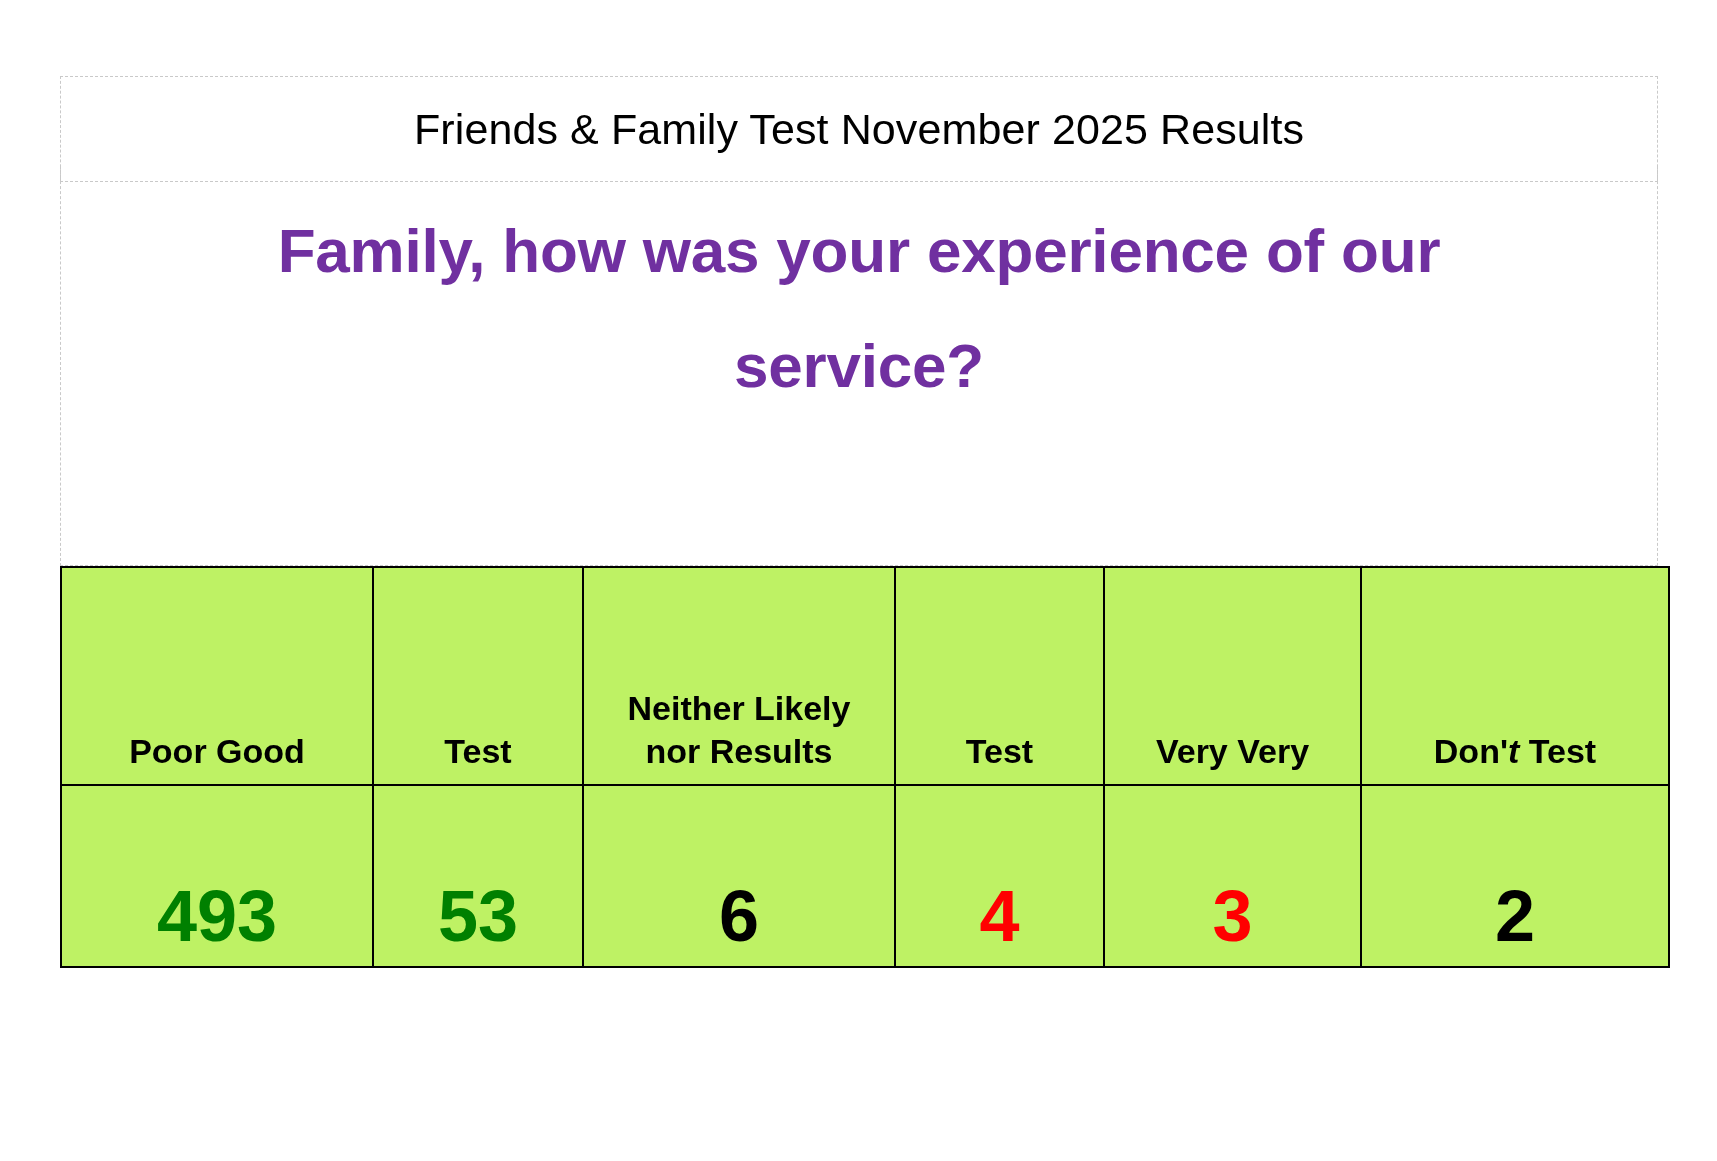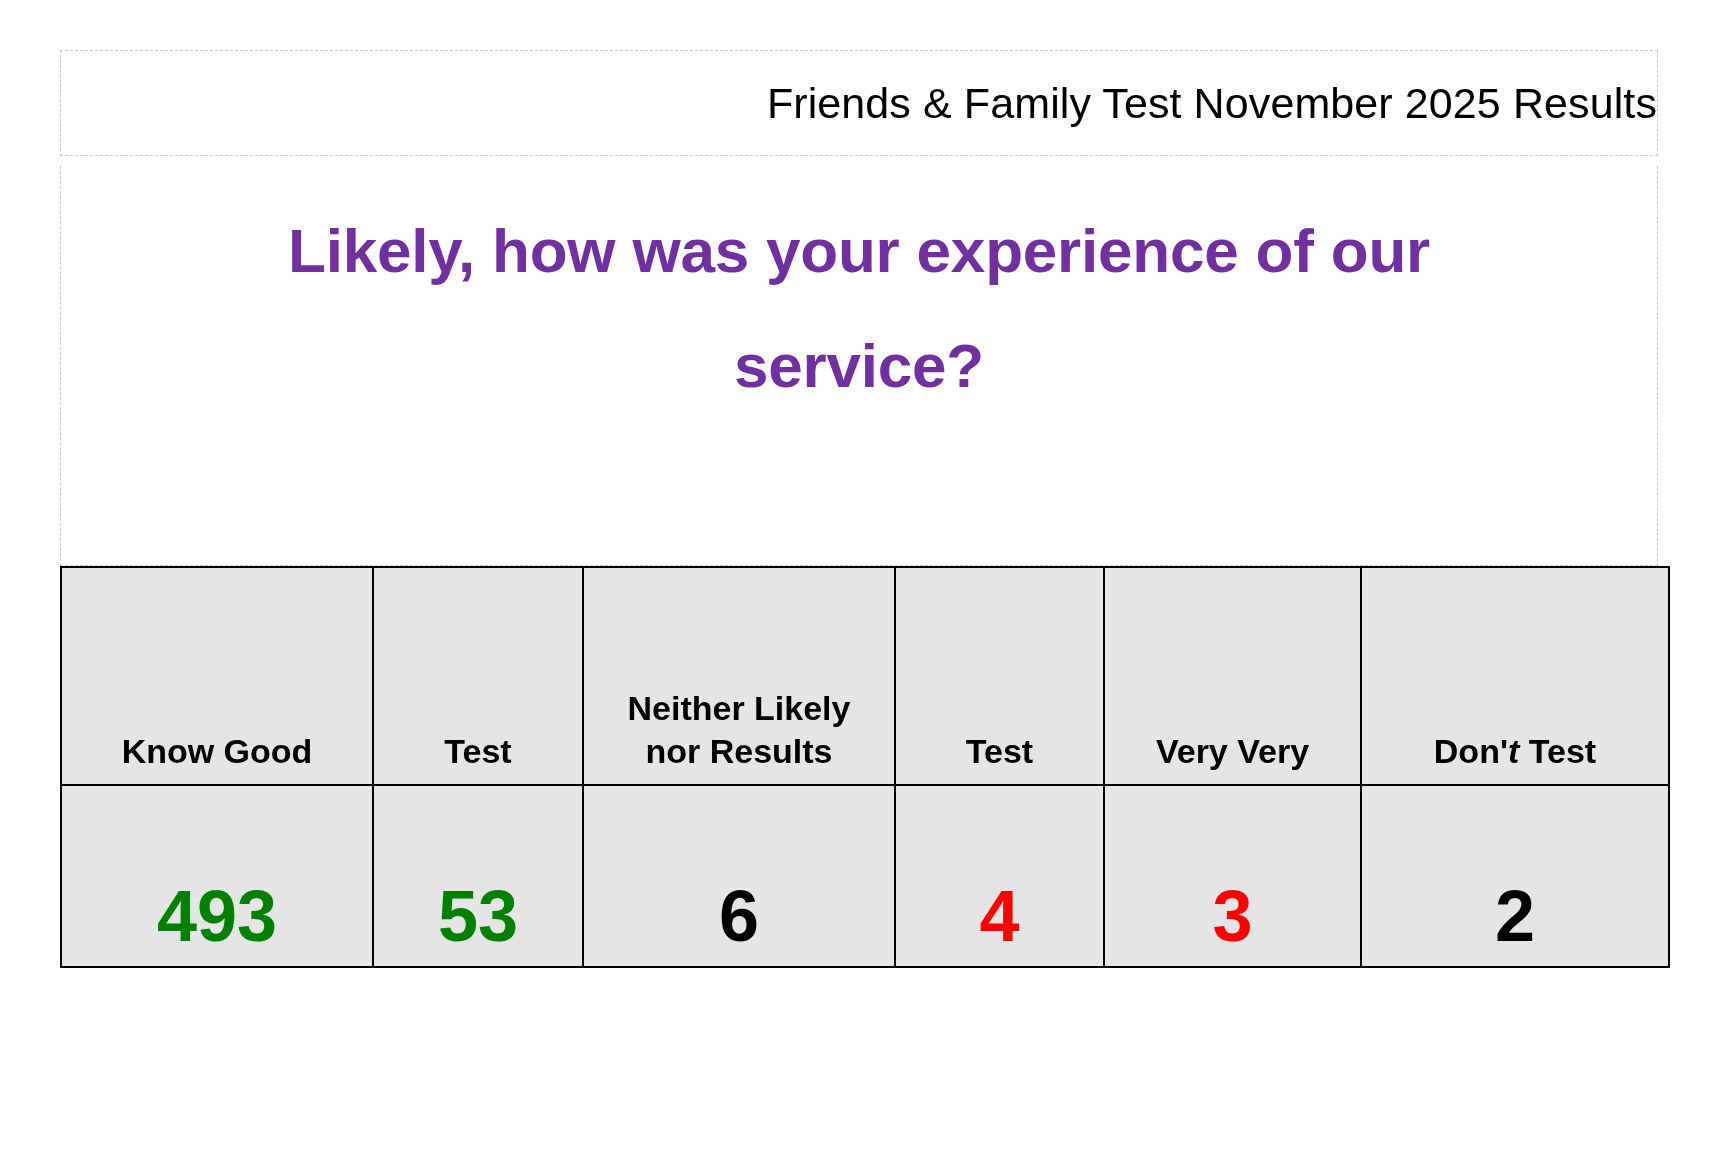--- a/index.html
+++ b/index.html
@@ -20,28 +20,28 @@
   #slide-root {
     position: absolute;
     left: 0; top: 0;
     width: 1717px;
     height: 1161px;
   }
 
   .ph-title {
     position: absolute;
     left: 60px;
-    top: 50px;
+    top: 76px;
     width: 1598px;
     height: 106px;
     border: 1px dashed #c9c9c9;
     box-sizing: border-box;
     display: flex;
     align-items: center;
-    justify-content: flex-end;
+    justify-content: center;
   }
   .ph-title .txt {
     font-size: 43px;
     font-weight: 400;
     letter-spacing: 0.1px;
     color: #000000;
     white-space: nowrap;
     font-stretch: condensed;
   }
 
@@ -74,21 +74,21 @@
     top: 566px;
     width: 1608px;
     border-collapse: collapse;
     table-layout: fixed;
   }
   #results-table td,
   #results-table th {
     border: 2px solid #000000;
     padding: 0;
     text-align: center;
-    background: #e5e5e5;
+    background: #bef264;
   }
   #results-table thead th {
     height: 206px;
     vertical-align: bottom;
     font-size: 34px;
     font-weight: bold;
     line-height: 1.28;
     padding-bottom: 10px;
     font-stretch: condensed;
   }
@@ -118,36 +118,36 @@
 </head>
 <body>
 
 <div id="slide-root">
 
   <div class="ph-title">
     <span class="txt">Friends &amp; Family Test November 2025 Results</span>
   </div>
 
   <div class="ph-body">
-    <div class="question">Likely, how was your experience of our service?</div>
+    <div class="question">Family, how was your experience of our service?</div>
   </div>
 
   <table id="results-table">
     <colgroup>
       <col class="col-0">
         <col class="col-1">
         <col class="col-2">
       <col class="col-3">
         <col class="col-4">
         <col class="col-5">
     </colgroup>
     <thead>
       <tr>
         <th>
-          <span class="hdr-line">Know Good</span>
+          <span class="hdr-line">Poor Good</span>
         </th>
         <th>
           <span class="hdr-line">Test</span>
         </th>
         <th>
           <span class="hdr-line">Neither Likely</span>
           <span class="hdr-line">nor Results</span>
         </th>
         <th>
           <span class="hdr-line">Test</span>

